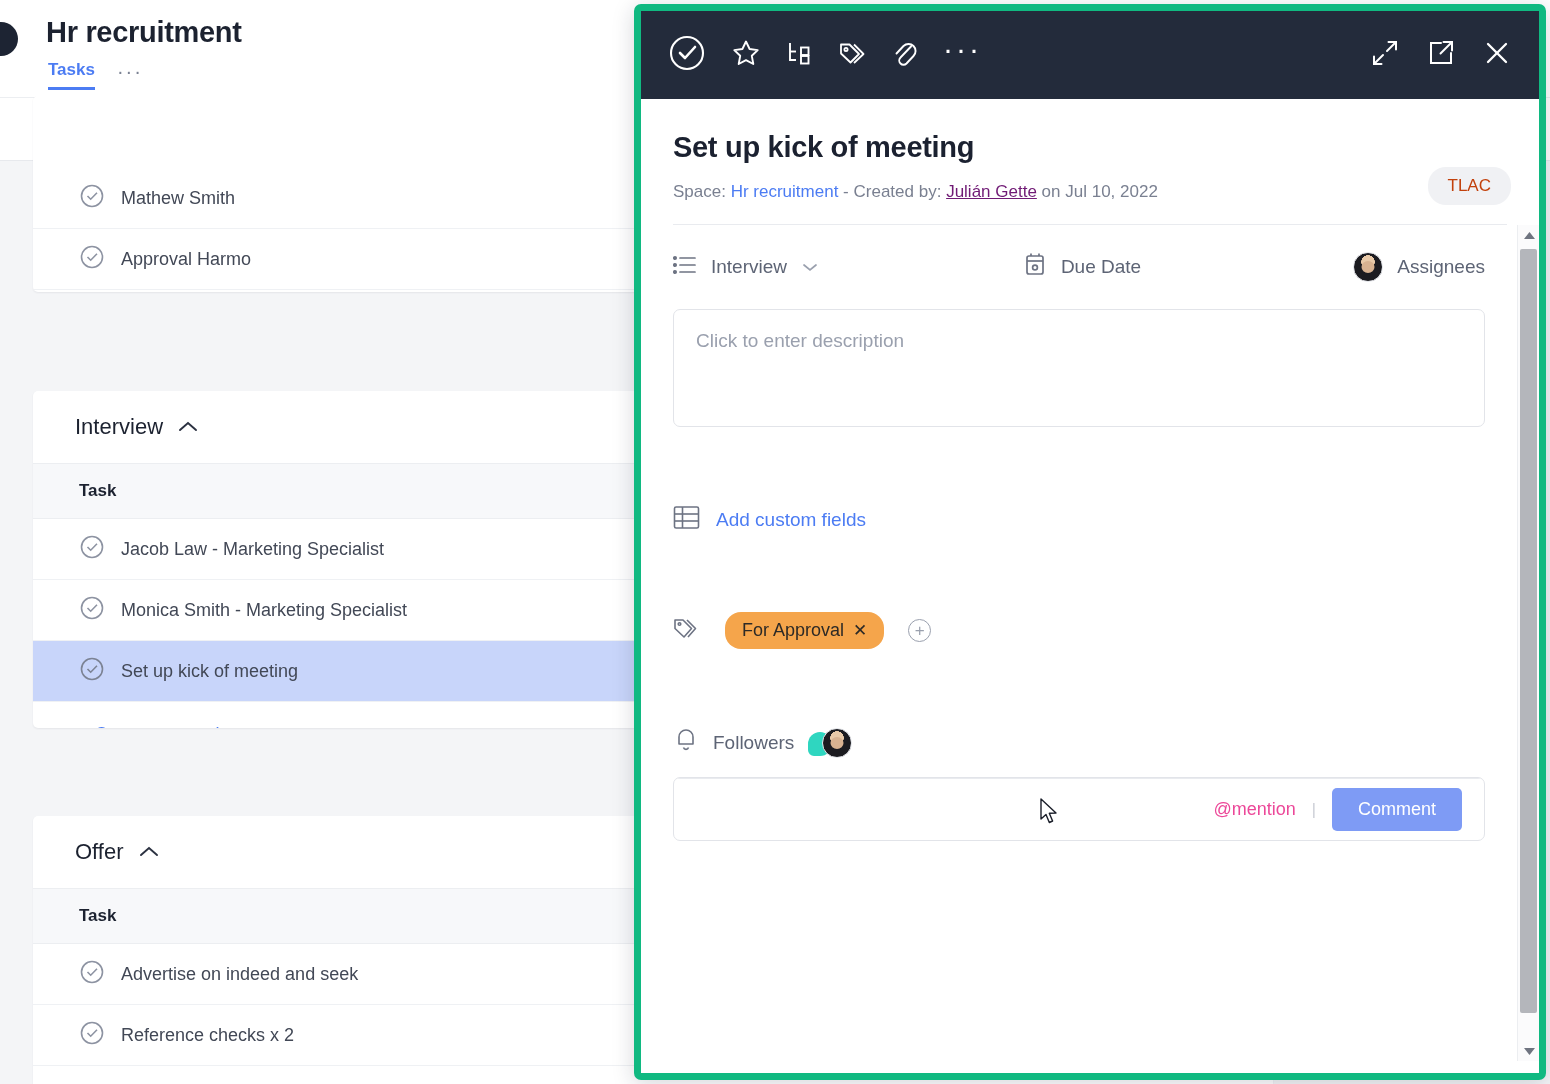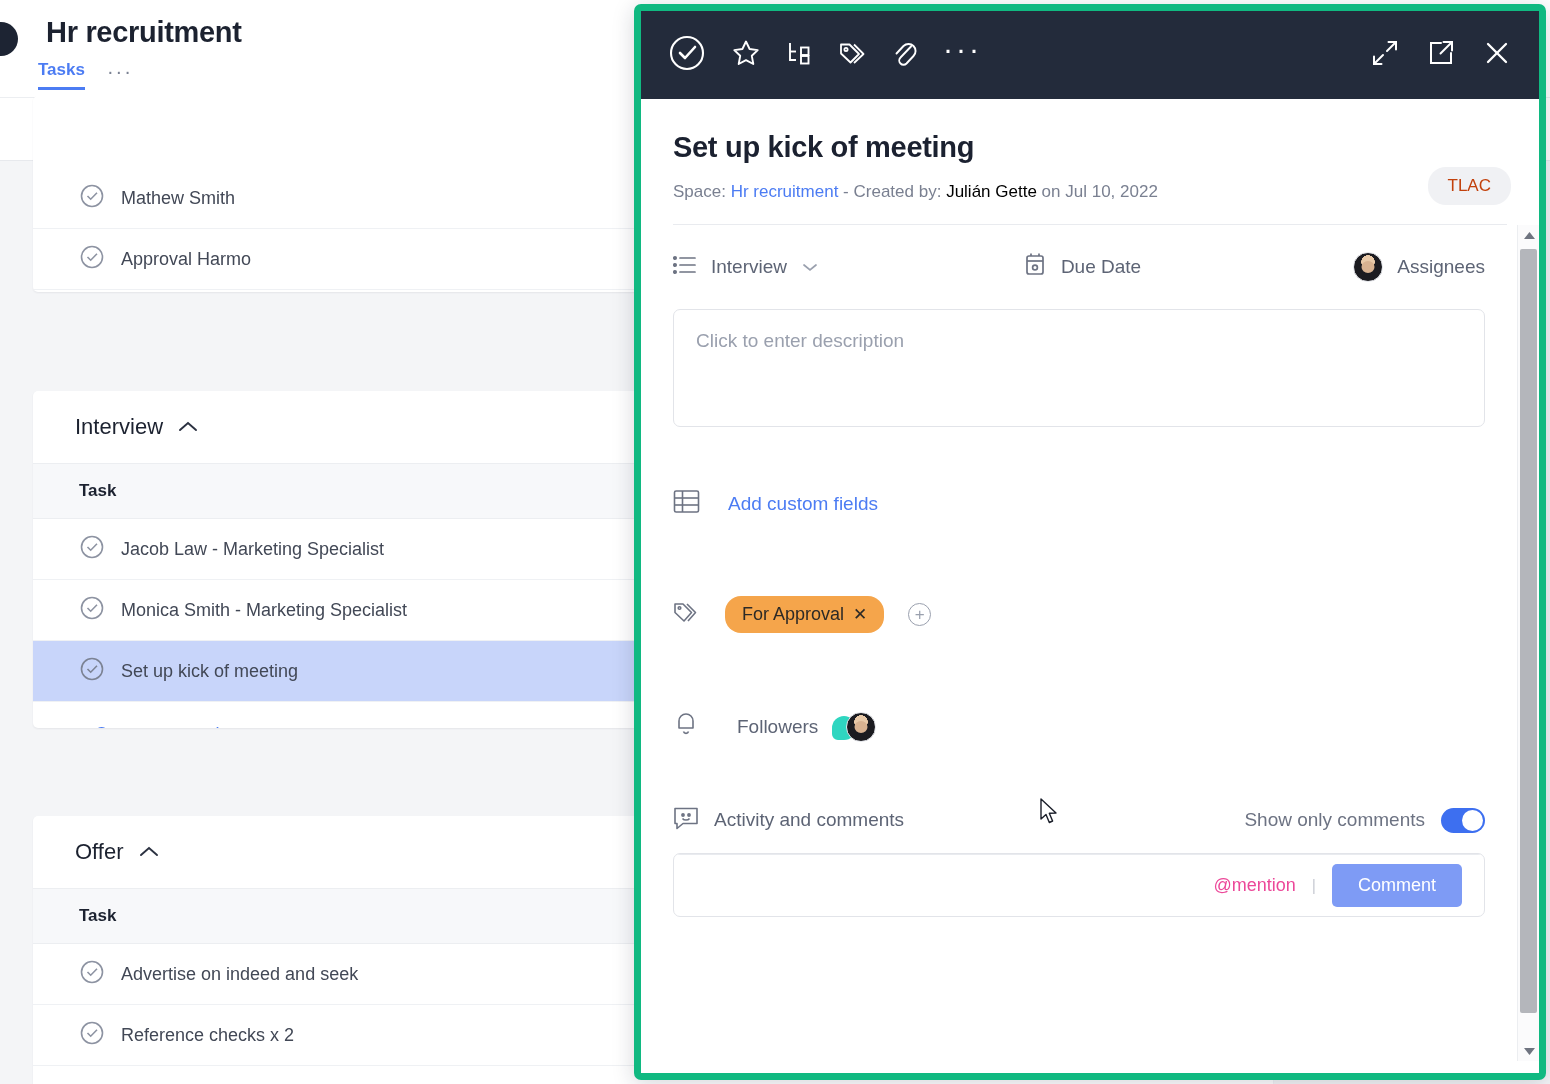--- a/index.html
+++ b/index.html
@@ -19,21 +19,21 @@
     background: #ffffff;
   }
   .orb {
     position: absolute; left: -16px; top: 22px; width: 34px; height: 34px;
     border-radius: 50%; background: #1d2433;
   }
   .app-title {
     position: absolute; left: 46px; top: 16px;
     font-size: 29px; font-weight: 700; color: #1c2230; letter-spacing: -.3px;
   }
-  .tabs-row { position: absolute; left: 38px; top: 60px; display: flex; align-items: center; gap: 22px; }
+  .tabs-row { position: absolute; left: 48px; top: 60px; display: flex; align-items: center; gap: 22px; }
   .tab-tasks {
     font-size: 17px; color: #4c7cf3; font-weight: 600; padding-bottom: 7px;
     border-bottom: 3px solid #4c7cf3;
   }
   .dots-small { color: #7b8293; font-size: 20px; letter-spacing: 2px; line-height: 10px; padding-bottom: 9px;}
 
   .views-bar {
     position: absolute; top: 97px; left: 0; width: 1550px; height: 64px;
     background: #ffffff; border-top: 1px solid #eceef1; border-bottom: 1px solid #e7e9ed;
     display: flex; align-items: center; padding-left: 46px; gap: 8px;
@@ -97,21 +97,21 @@
   .mh-right { display: flex; align-items: center; gap: 28px; }
   .mh-icon { display: block; cursor: pointer; }
   .mh-dots { color: #ffffff; font-size: 30px; letter-spacing: 3px; line-height: 12px; padding-bottom: 12px; }
 
   .modal-title-wrap { padding: 32px 32px 0 32px; position: relative; }
   .modal-title { font-size: 29px; font-weight: 700; color: #1b2130; letter-spacing: -.3px; }
   .modal-meta {
     margin-top: 18px; font-size: 17px; color: #7a8091;
   }
   .modal-meta .lnk { color: #4c7cf3; }
-  .modal-meta .strong { color: #000000; }
+  .modal-meta .strong { color: #701a75; text-decoration: underline; }
   .tlac-badge {
     position: absolute; right: 28px; top: 68px;
     background: #f0f1f4; color: #c2410c; border-radius: 18px;
     padding: 9px 20px; font-size: 17px;
   }
 
   .modal-divider { margin-top: 22px; border-top: 1px solid #e9ebef; }
 
   .modal-body { position: relative; height: 836px; }
   .body-scroll { position: absolute; inset: 0 22px 0 0; padding: 0 32px; }
@@ -133,37 +133,37 @@
   .avatar::after {
     content: ""; position: absolute; left: 50%; top: 30%;
     transform: translateX(-50%);
     width: 13px; height: 12px; border-radius: 50%; background: #d8b291;
   }
   .desc-box {
     height: 118px; border: 1px solid #e2e4e9; border-radius: 7px;
     padding: 20px 22px; font-size: 19px; color: #9aa0ae;
   }
 
-  .cf-row { display: flex; align-items: center; gap: 28px; margin-top: 62px; }
+  .cf-row { display: flex; align-items: center; gap: 16px; margin-top: 78px; }
   .cf-link { font-size: 19px; color: #4c7cf3; }
 
   .tag-row { display: flex; align-items: center; gap: 24px; margin-top: 78px; }
   .tag-pill {
     background: #f5a54b; color: #2d2a26; border-radius: 16px;
     padding: 8px 17px; font-size: 18px; display: flex; align-items: center; gap: 9px;
   }
   .tag-x { font-size: 17px; }
   .tag-add {
     width: 23px; height: 23px; border-radius: 50%; border: 1.5px solid #9aa0ae;
     display: flex; align-items: center; justify-content: center;
     color: #9aa0ae; font-size: 17px; line-height: 1;
   }
 
   .fol-row { display: flex; align-items: center; gap: 14px; margin-top: 78px; }
-  .fol-label { font-size: 19px; color: #5d6475; margin-left: 24px; }
+  .fol-label { font-size: 19px; color: #5d6475; }
   .fol-avatars { position: relative; width: 46px; height: 30px; }
   .fol-leaf {
     position: absolute; left: 0; top: 4px; width: 24px; height: 24px;
     background: #2fd6c0; border-radius: 50% 50% 50% 6px;
   }
   .fol-avatars .avatar { position: absolute; left: 14px; top: 0; }
 
   .act-row { display: flex; align-items: center; margin-top: 62px; }
   .act-label { font-size: 19px; color: #5d6475; margin-left: 14px; }
   .act-spacer { flex: 1; }
@@ -536,36 +536,20 @@
               <path d="M10.5 20.5 a2.6 2.6 0 0 0 5 0"></path>
             </svg>
           </span>
           <span class="fol-label">Followers</span>
           <span class="fol-avatars">
             <span class="fol-leaf"></span>
             <span class="avatar"></span>
           </span>
         </div>
 
-        <div class="act-row">
-          <span>
-            <svg width="27" height="26" viewBox="0 0 27 26" fill="none" stroke="#6d7383" stroke-width="1.6" stroke-linejoin="round">
-              <path d="M2 3.5 h22 v15 h-14 l-6 5 v-5 h-2 z"></path>
-              <circle cx="10" cy="10" r="1.1" fill="#6d7383"></circle>
-                <circle cx="16" cy="10" r="1.1" fill="#6d7383"></circle>
-              <path d="M9.5 13.5 a4 3 0 0 0 7 0"></path>
-            </svg>
-          </span>
-          <span class="act-label">Activity and comments</span>
-          <span class="act-spacer"></span>
-          <span class="act-toggle-label">Show only comments</span>
-          <span class="toggle">
-            <span class="knob"></span>
-          </span>
-        </div>
 
         <div class="comment-box">
           <div class="comment-foot">
             <span class="mention">@mention</span>
             <span class="vbar">|</span>
             <button class="comment-btn">Comment</button>
           </div>
         </div>
 
       </div>

